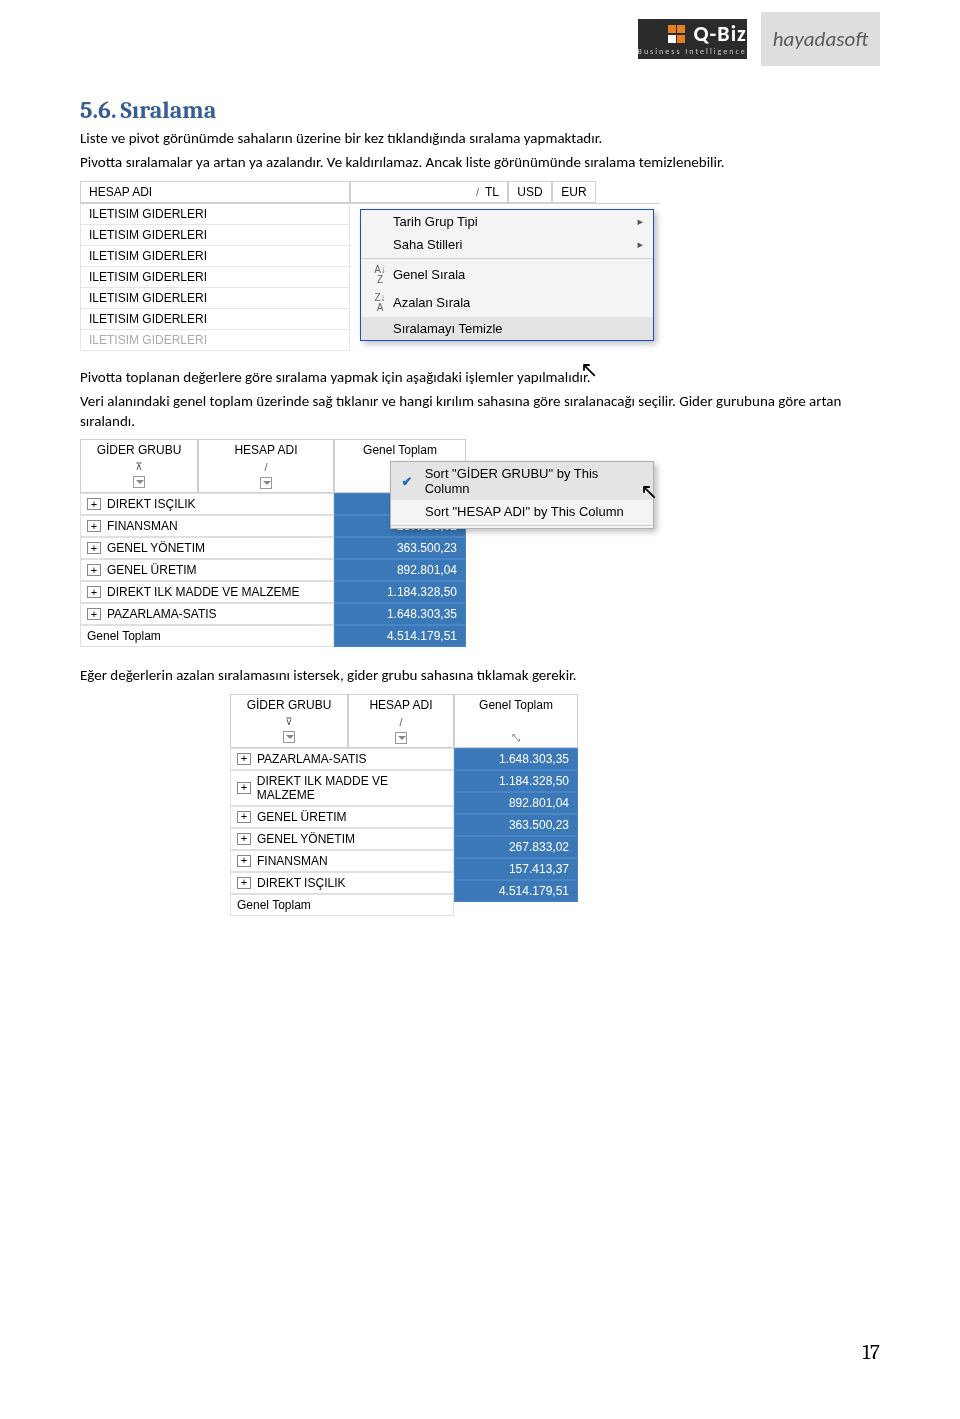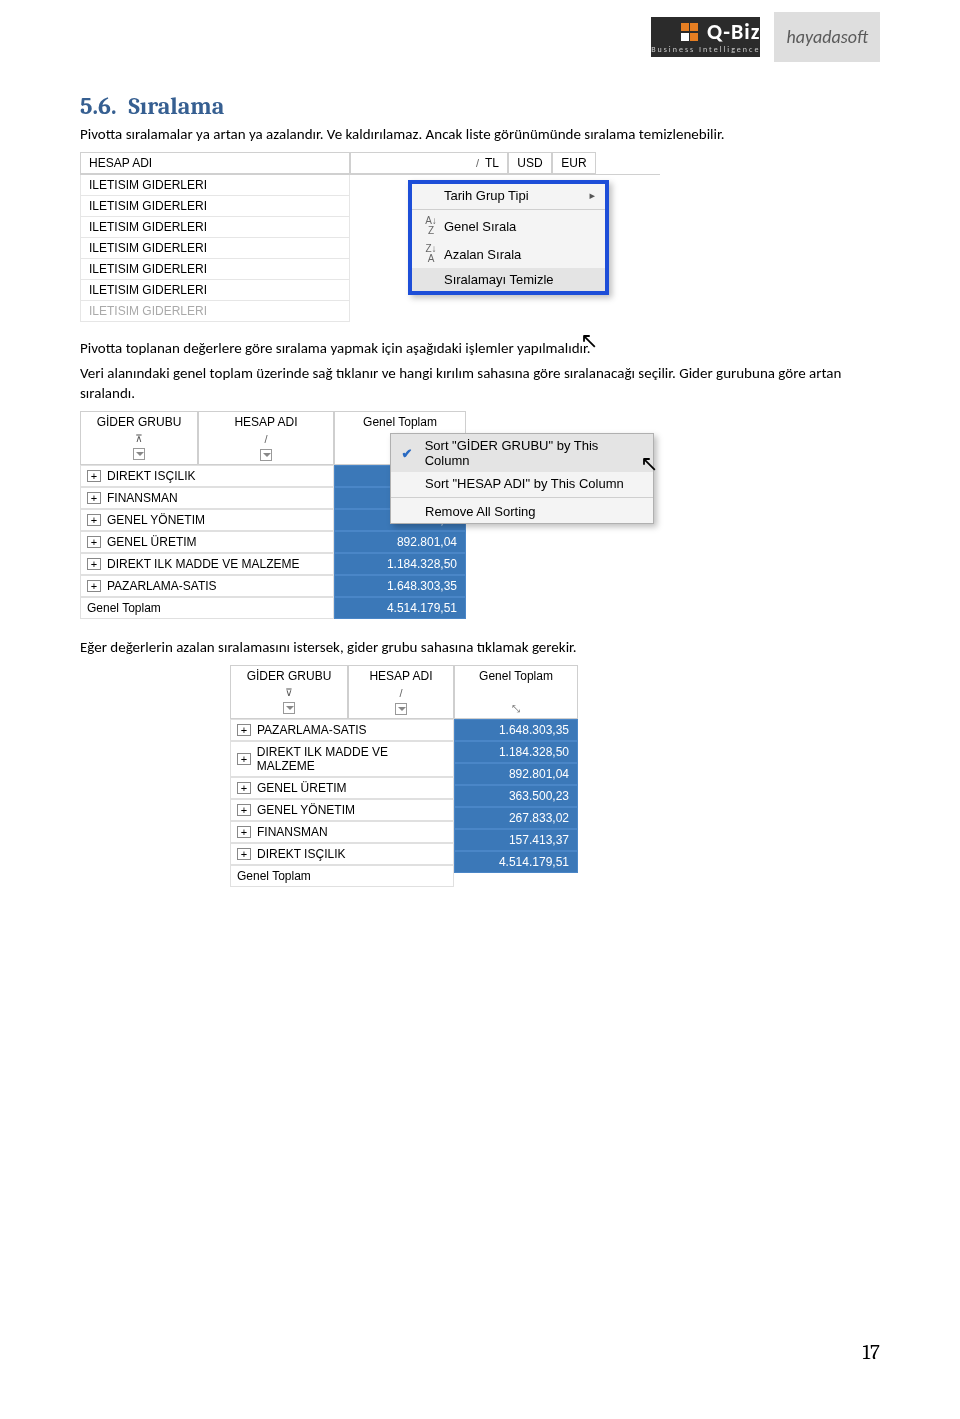--- a/index.html
+++ b/index.html
@@ -6,39 +6,39 @@
   body { margin:0; padding:0; background:#fff; font-family:Calibri,"Segoe UI",Tahoma,sans-serif; color:#000; width:960px; }
   .page { padding:0 80px 40px 80px; position:relative; min-height:1380px;}
   .hdr { display:flex; justify-content:flex-end; align-items:center; gap:14px; padding-top:12px; }
   .qbiz { background:#2b2b2b; color:#fff; padding:4px 0; display:flex; flex-direction:column; align-items:flex-end; line-height:1; gap:2px;}
   .qbiz .top { display:flex; align-items:center; gap:8px;}
   .qsq { display:flex; flex-wrap:wrap; width:18px; height:18px; gap:1px;}
   .qsq i{background:#e67e22;width:8px;height:8px;display:block;}
   .qsq i:nth-child(3){background:#fff;}
   .qbiz b{font-size:22px; letter-spacing:1px; font-weight:900;}
   .qbiz small{font-size:8px;letter-spacing:2px;color:#ccc;}
-  .hayada { background:#dedede; color:#5a5a5a; padding:14px 12px; font-style:italic; font-weight:700; font-size:18px;}
+  .hayada { background:#dedede; color:#5a5a5a; padding:14px 12px; font-style:italic; font-weight:700; font-size:21px;}
   .hayada span{font-weight:400;}
   h2.sec { color:#365f91; font-size:24px; margin:30px 0 4px 0; font-family:Cambria,Georgia,serif;}
-  h2.sec .num{margin-right:12px;}
+  h2.sec .num{margin-right:4px;}
   p.body { margin:0 0 4px 0; font-size:15px; line-height:1.35;}
   .shot { border:none; margin:8px 0 16px 0; font-family:"Segoe UI",Tahoma,sans-serif; position:relative;}
 
   
   .s1 { width:580px; margin-left:0;}
   .s1 .colhdr{display:flex; font-size:12px; background:#fff; border-bottom:1px solid #d0d0d0;}
   .s1 .colhdr div{border:1px solid #d0d0d0; padding:3px 8px; background:#fff;}
   .s1 .colhdr .c1{width:270px;}
   .s1 .colhdr .c2{width:158px; text-align:right; display:flex; align-items:center; gap:6px; justify-content:flex-end;}
   .s1 .colhdr .ccur{width:44px; text-align:center;}
   .s1 .rows{display:flex;}
   .s1 .leftrows{width:270px;}
   .s1 .leftrows .r{border:1px solid #e6e6e6; border-top:none; padding:3px 8px; font-size:12px; background:#fff;}
   .s1 .leftrows .r:last-child{color:#aaa;}
-  .s1 .menu{position:absolute; left:280px; top:28px; background:#f4f4f4; border:4px solid #1d4ed8; width:201px; box-shadow:3px 3px 6px rgba(0,0,0,0.25);margin-left:48px;}
+  .s1 .menu{position:absolute; left:280px; top:28px; background:#f4f4f4; border:1px solid #1d4ed8; width:294px; box-shadow:3px 3px 6px rgba(0,0,0,0.25);}
   .s1 .menu .mrow{display:flex; align-items:center; padding:4px 10px 4px 6px; font-size:13px;}
   .s1 .menu .mrow.sub::after{content:'▸'; margin-left:auto; font-size:11px; color:#555;}
   .s1 .menu .mic{width:26px; display:flex; justify-content:center; font-size:10px; color:#666; line-height:10px; text-align:center;}
   .s1 .menu .sep{border-top:1px solid #cfcfcf; margin:2px 0;}
   .s1 .menu .mrow.sel{background:#e4e4e4;}
   .s1 .cursor1{position:absolute; left:500px; top:176px; font-size:22px;}
 
   
   .pivot{width:570px; font-size:12px; position:relative;}
   .pivot .phdr{display:flex;}
@@ -94,20 +94,21 @@
             <i></i>
           </span>
           <b>Q-Biz</b>
         </div>
       <small>Business Intelligence</small>
     </div>
     <div class="hayada"><span>hayada</span><span style="font-weight:400">soft</span></div>
   </div>
 
   <h2 class="sec"><span class="num">5.6.</span><span>Sıralama</span></h2>
+  <p class="body">Liste ve pivot görünümde sahaların üzerine bir kez tıklandığında sıralama yapmaktadır.</p>
   <p class="body">Pivotta sıralamalar ya artan ya azalandır. Ve kaldırılamaz. Ancak liste görünümünde sıralama temizlenebilir.</p>
 
   <div class="shot s1">
     <div class="colhdr">
       <div class="c1">HESAP ADI</div>
       <div class="c2">
           <span class="slash">/</span>
           <span>TL</span>
         </div>
       <div class="ccur">USD</div>
@@ -121,20 +122,24 @@
         <div class="r">ILETISIM GIDERLERI</div>
         <div class="r">ILETISIM GIDERLERI</div>
         <div class="r">ILETISIM GIDERLERI</div>
         <div class="r">ILETISIM GIDERLERI</div>
       </div>
     </div>
     <div class="menu">
       <div class="mrow sub">
           <span class="mic"></span>
           <span>Tarih Grup Tipi</span>
+        </div>
+      <div class="mrow sub">
+          <span class="mic"></span>
+          <span>Saha Stilleri</span>
         </div>
       <div class="sep"></div>
       <div class="mrow">
           <span class="mic">A↓<br>Z</span>
           <span>Genel Sırala</span>
         </div>
       <div class="mrow">
           <span class="mic">Z↓<br>A</span>
           <span>Azalan Sırala</span>
         </div>
@@ -221,24 +226,20 @@
     <div class="ctx">
       <div class="crow sel">
           <span class="cicon check">✔</span>
           <span>Sort "GİDER GRUBU" by This Column</span>
         </div>
       <div class="crow">
           <span class="cicon"></span>
           <span>Sort "HESAP ADI" by This Column</span>
         </div>
       <div class="sep"></div>
-      <div class="crow">
-          <span class="cicon"></span>
-          <span>Remove All Sorting</span>
-        </div>
     </div>
     <div class="cursor2">↖</div>
   </div>
 
   <p class="body" style="margin-top:18px">Eğer değerlerin azalan sıralamasını istersek, gider grubu sahasına tıklamak gerekir.</p>
 
   <div class="shot pivot s3">
     <div class="phdr">
       <div class="cell g">
           <span>GİDER GRUBU</span>

